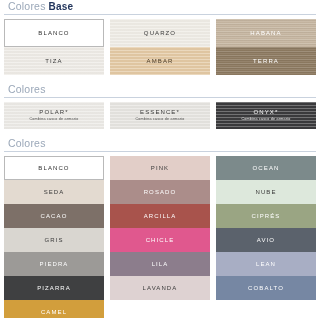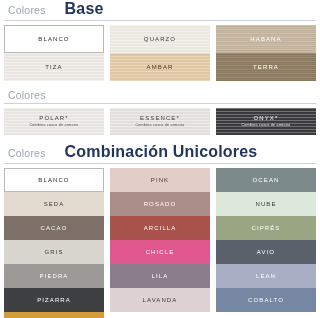--- a/index.html
+++ b/index.html
@@ -6,30 +6,30 @@
   html, body {
     width: 320px; height: 318px;
     background: #ffffff;
     font-family: "Liberation Sans", sans-serif;
     overflow: hidden;
   }
   .page { width: 320px; height: 318px; position: relative; background: #fff; }
 
   
   .sec-head {
-    display: flex; align-items: baseline; gap: 19px;
+    display: flex; align-items: baseline; gap: 3px;
     border-bottom: 1px solid #c9d2de;
     padding: 0 0 2px 4px;
     margin: 0 4px;
   }
   .sec-head .word-light {
     color: #9aa7b8; font-size: 10.5px; letter-spacing: .2px; font-weight: 400;
   }
   .sec-head .word-bold {
-    color: #22355c; font-size: 16px; letter-spacing: .2px; font-weight: 700;
+    color: #22355c; font-size: 10px; letter-spacing: .2px; font-weight: 700;
   }
 
   
   .cols { display: flex; gap: 6px; padding: 0 4px; }
   .col { flex: 1 1 0; display: flex; flex-direction: column; }
 
   .swatch {
     position: relative;
     display: flex; align-items: center; justify-content: center;
     text-align: center;
@@ -158,21 +158,20 @@
             <div class="inner">
               <div class="lbl">ONYX*</div>
               <div class="sub">Combina casco de armario</div>
             </div>
           </div>
         </div>
       </div>
       <div class="gap-md"></div>
       <div class="sec-head">
         <span class="word-light">Colores</span>
-        <span class="word-bold">Combinación Unicolores</span>
       </div>
       <div class="gap-sm"></div>
       <div class="cols">
         <div class="col">
           <div class="swatch bordered" style="background: rgb(255, 255, 255); color: rgb(46, 46, 46); height: 24px;">
             <div class="inner">
               <div class="lbl">BLANCO</div>
             </div>
           </div>
           <div class="swatch" style="background: rgb(227, 218, 208); color: rgb(58, 58, 58); height: 24px;">

